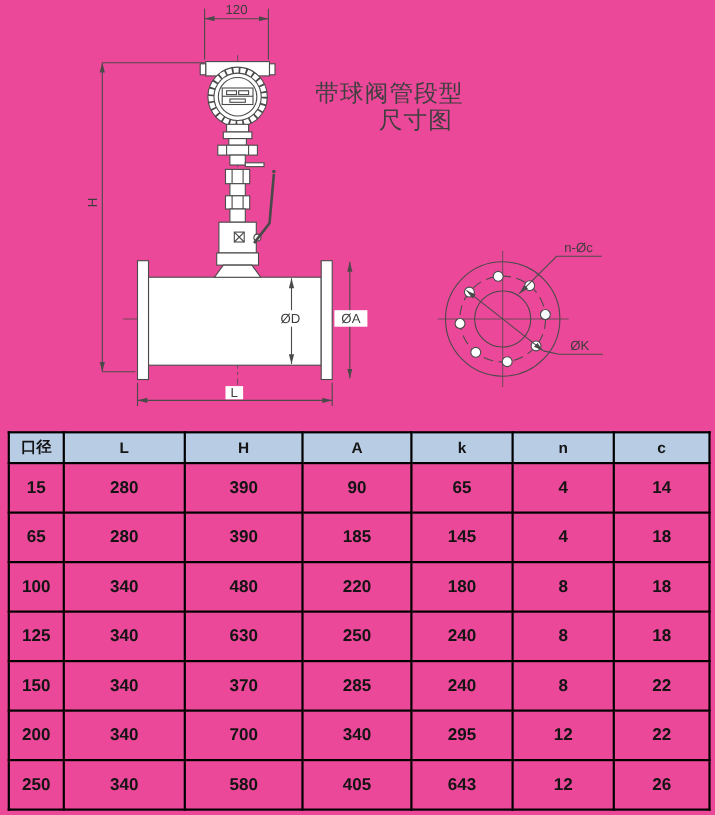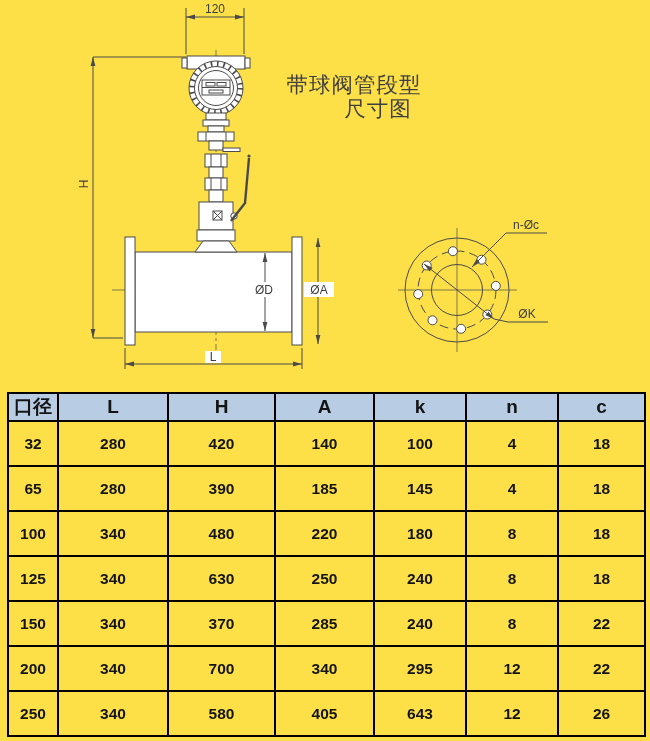--- a/index.html
+++ b/index.html
@@ -1,34 +1,34 @@
 <!DOCTYPE html>
 <html><head>
 <meta charset="utf-8">
 <style>
   html,body{margin:0;padding:0;background:#fff;}
   #page{
-    position:relative;width:650px;height:741px;background:#fde047;
+    position:relative;width:650px;height:741px;background:#ec4899;
     outline:1px solid #d9d9d9;overflow:hidden;
     font-family:"Liberation Sans","DejaVu Sans",sans-serif;
   }
   #drawing{position:absolute;top:0;left:0;}
   svg text{fill:#3d3d3d;font-family:"Liberation Sans","DejaVu Sans",sans-serif;}
   .dimtxt{font-size:12px;}
   .titletxt{font-size:21.5px;fill:#3f3f3f;letter-spacing:1px;}
 
   table#dim-table{
     position:absolute;top:392px;left:7px;width:637px;height:345px;
     border-collapse:collapse;table-layout:fixed;
   }
   #dim-table th,#dim-table td{
     border:2px solid #000;text-align:center;vertical-align:middle;padding:0;
     font-weight:bold;color:#141414;
   }
-  #dim-table th{background:#b8cce4;font-size:19px;height:26px;}
+  #dim-table th{background:#b8cce4;font-size:14px;height:26px;}
   #dim-table td{font-size:15.5px;}
 </style>
 </head>
 <body>
 
 <div id="page">
 
   <svg id="drawing" width="650" height="392" viewBox="0 0 650 392">
     <defs>
       <marker id="ae" markerWidth="11" markerHeight="8" refX="9" refY="3" orient="auto" markerUnits="userSpaceOnUse">
@@ -183,27 +183,27 @@
         <th>L</th>
         <th>H</th>
         <th>A</th>
         <th>k</th>
         <th>n</th>
         <th>c</th>
       </tr>
     </thead>
     <tbody>
         <tr>
-          <td>32</td>
+          <td>15</td>
           <td>280</td>
-          <td>420</td>
-          <td>140</td>
-          <td>100</td>
+          <td>390</td>
+          <td>90</td>
+          <td>65</td>
           <td>4</td>
-          <td>18</td>
+          <td>14</td>
         </tr>
         <tr>
           <td>65</td>
           <td>280</td>
           <td>390</td>
           <td>185</td>
           <td>145</td>
           <td>4</td>
           <td>18</td>
         </tr>

